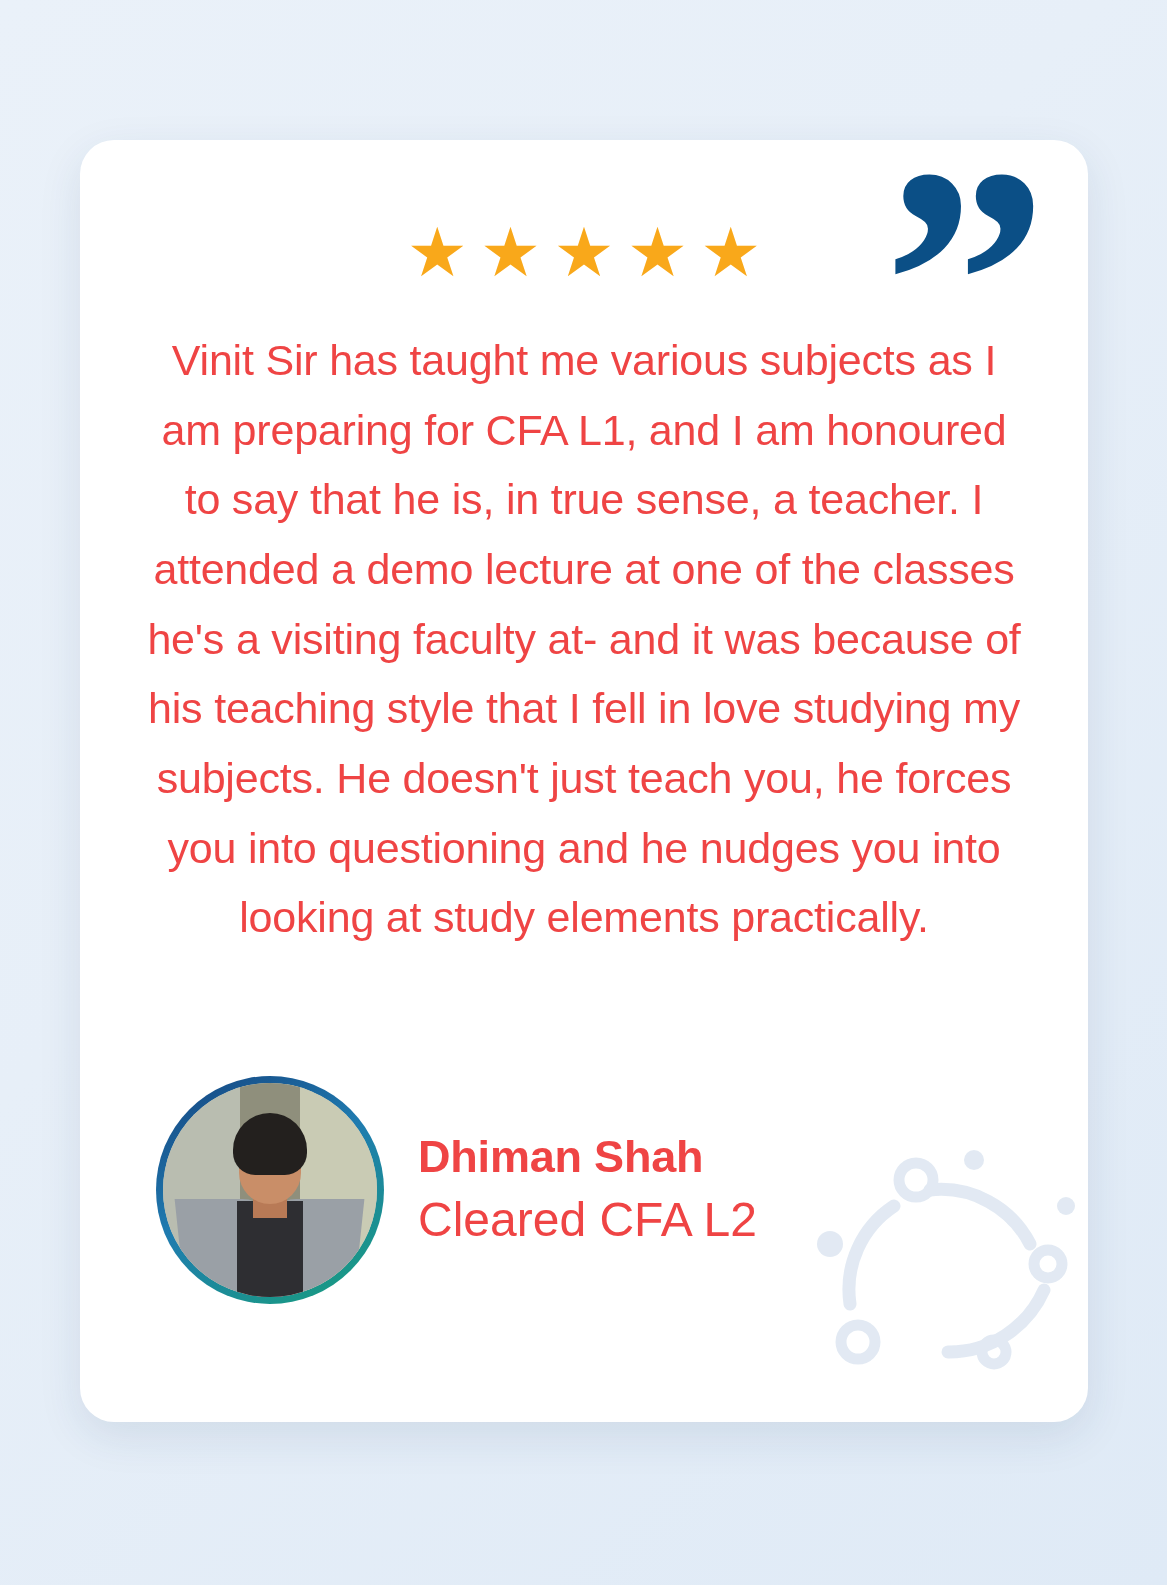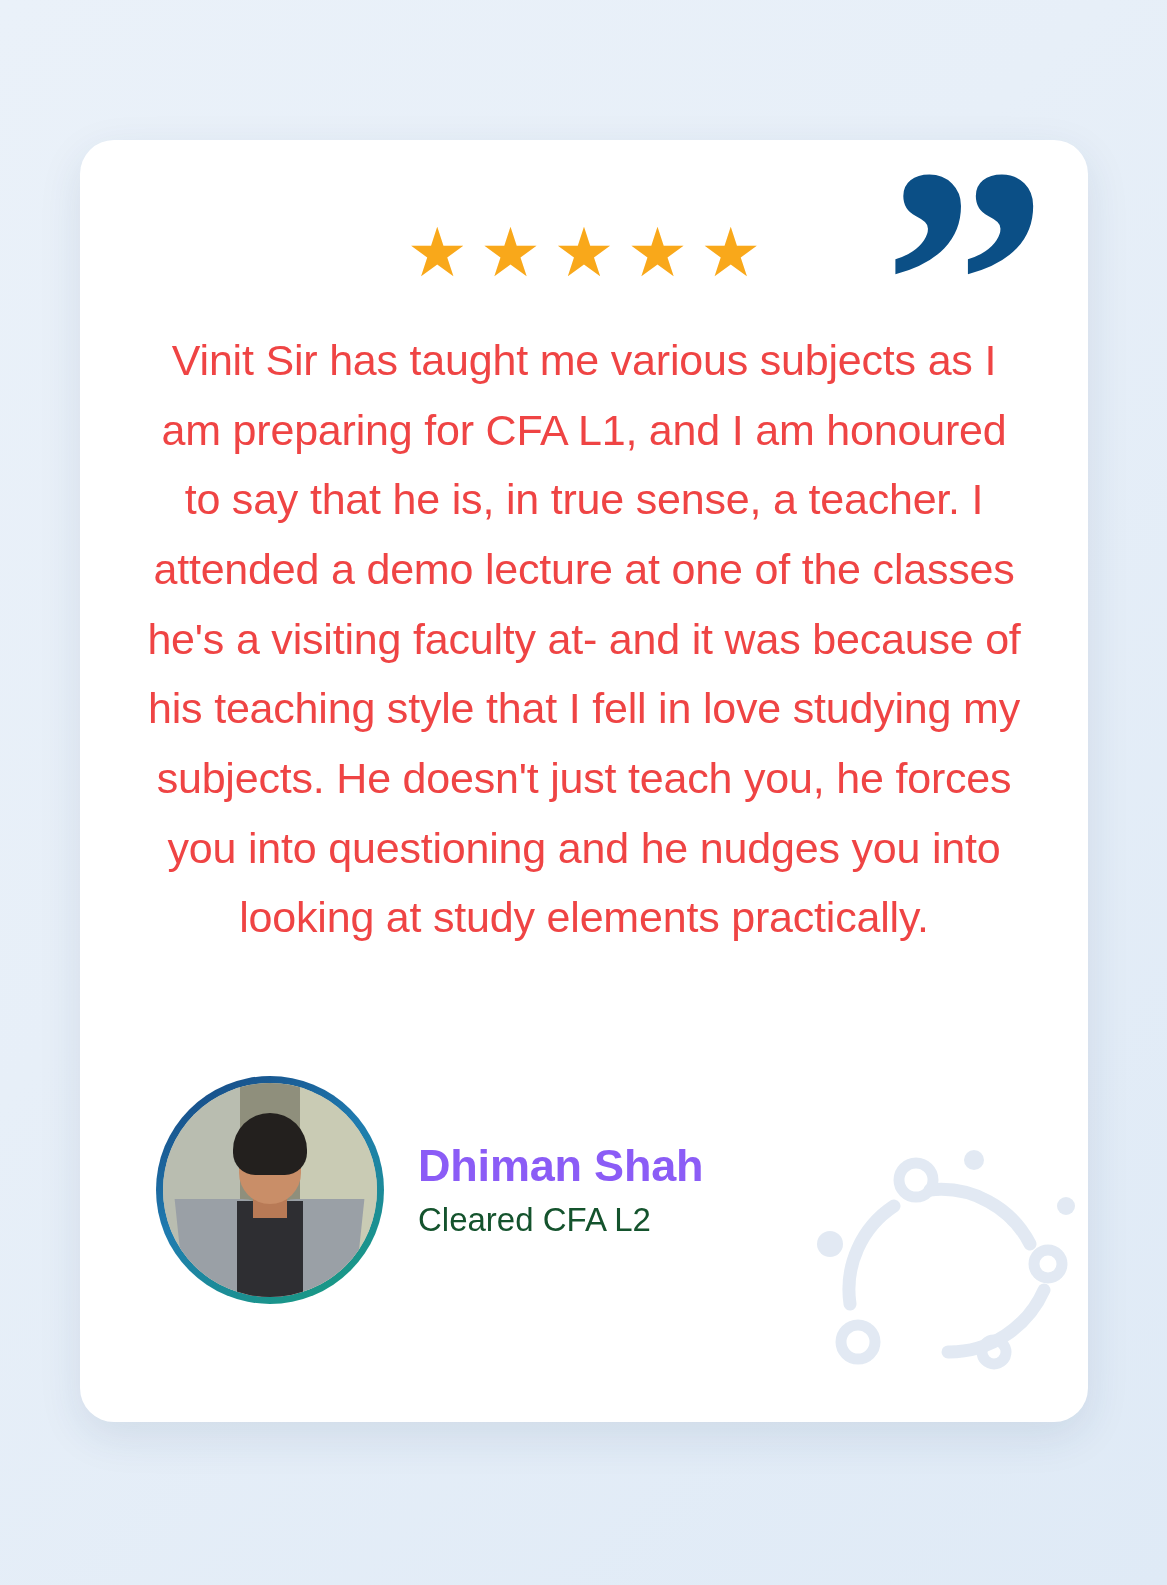--- a/index.html
+++ b/index.html
@@ -120,28 +120,28 @@
   .av-face { position:absolute; left:50%; top:22%; width:62px; height:74px; transform:translateX(-50%); background:#c98e68; border-radius:30px 30px 34px 34px; }
   .av-neck { position:absolute; left:50%; top:50%; width:34px; height:28px; transform:translateX(-50%); background:#b87a56; }
   .av-shirt { position:absolute; left:50%; top:55%; width:66px; height:48%; transform:translateX(-50%); background:#2e2e32; }
   .av-jacketL { position:absolute; left:8%; top:54%; width:46%; height:48%; background:#9aa0a6; transform:skewX(6deg); border-top-right-radius:30px; }
   .av-jacketR { position:absolute; right:8%; top:54%; width:46%; height:48%; background:#9aa0a6; transform:skewX(-6deg); border-top-left-radius:30px; }
 
   .author-meta { display: flex; flex-direction: column; justify-content: center; }
   .author-name {
     font-size: 45px;
     font-weight: 700;
-    color: #8b5cf6;
+    color: #ef4444;
     line-height: 1.25;
     letter-spacing: -0.2px;
   }
   .author-role {
-    font-size: 33px;
+    font-size: 48px;
     font-weight: 400;
-    color: #14532d;
+    color: #ef4444;
     line-height: 1.3;
     margin-top: 4px;
   }
 
   
   .ornament {
     position: absolute;
     right: -10px;
     bottom: 28px;
     width: 300px;

